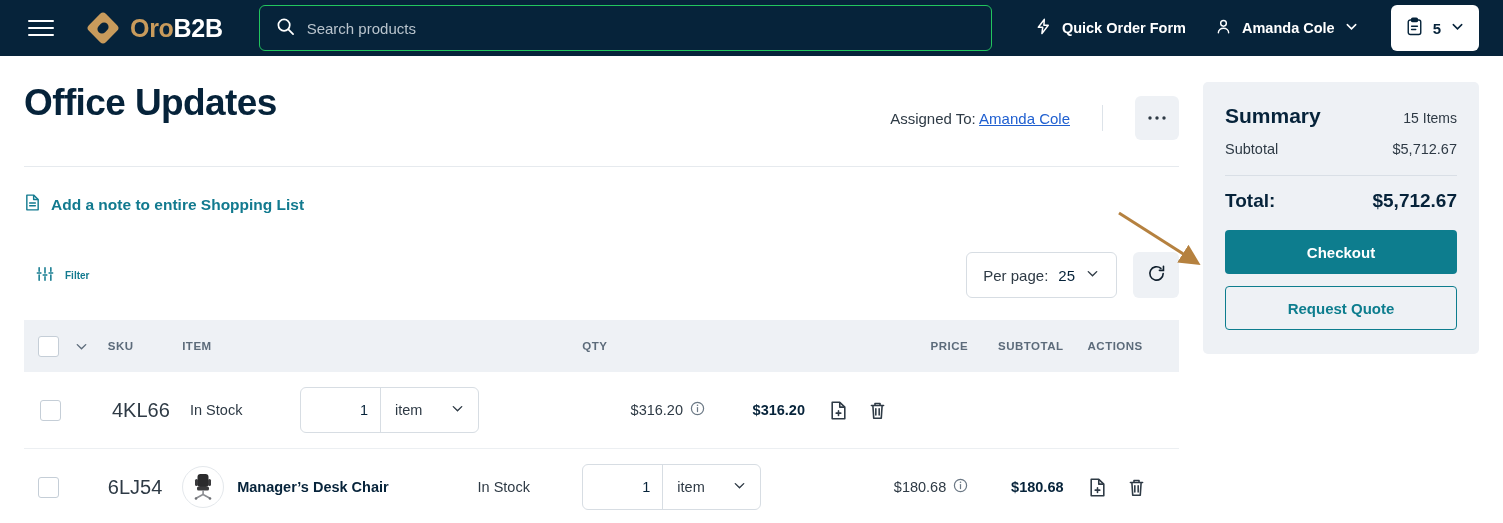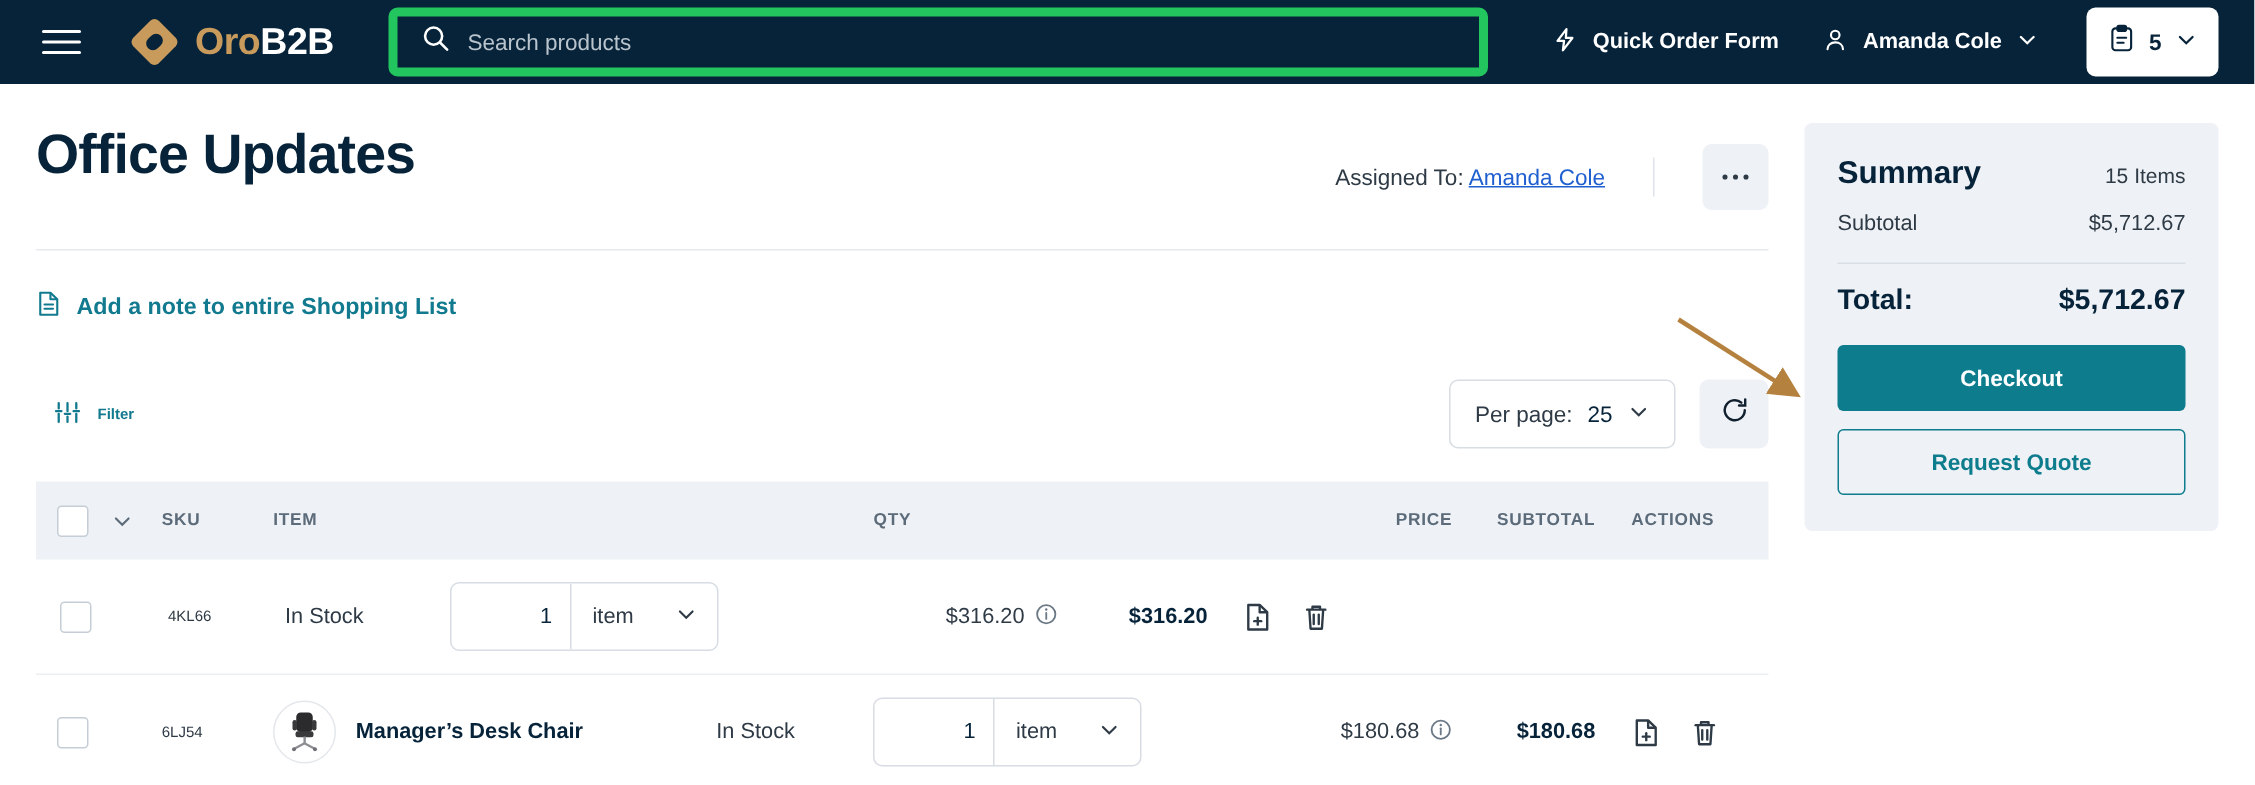--- a/index.html
+++ b/index.html
@@ -40,21 +40,21 @@
   }
   .logo-text {
     font-size: 25px; font-weight: 700; letter-spacing: -0.3px;
     color: #ffffff;
   }
   .logo-text .oro { color: #c89b5c; }
 
   .search-box {
     margin-left: 36px;
     width: 733px; height: 46px;
-    border: 6px solid #22c55e;
+    border: 1px solid #22c55e;
     border-radius: 6px;
     display: flex; align-items: center;
     padding: 0 16px;
     gap: 12px;
     background: transparent;
   }
   .search-box input {
     background: transparent; border: none; outline: none;
     color: #ffffff; font-size: 15px;
     font-family: "Liberation Sans", sans-serif;
@@ -176,21 +176,21 @@
   .c-stock { width: 110px; }
   .c-qty   { width: 285px; }
   .c-price { width: 120px; text-align: right; display: flex; align-items: center; justify-content: flex-end; gap: 7px; }
   .c-sub   { width: 100px; text-align: right; }
   .c-act   { width: 120px; display: flex; align-items: center; gap: 20px; padding-left: 24px; }
 
   .chk {
     width: 21px; height: 21px; border: 1.5px solid #c5ced7; border-radius: 3px;
     background: #fff; cursor: pointer;
   }
-  .sku-val { color: #2e3a45; font-size: 10px; }
+  .sku-val { color: #2e3a45; font-size: 20px; }
   .thumb {
     width: 42px; height: 42px; border-radius: 50%;
     border: 1px solid #e4e8ec;
     display: flex; align-items: center; justify-content: center;
     overflow: hidden; background: #fff;
     flex: 0 0 auto;
   }
   .item-name { color: #06233a; font-weight: 700; font-size: 14.5px; white-space: nowrap; overflow: hidden; text-overflow: ellipsis; }
   .stock-val { color: #2e3a45; font-size: 14.5px; }
 

